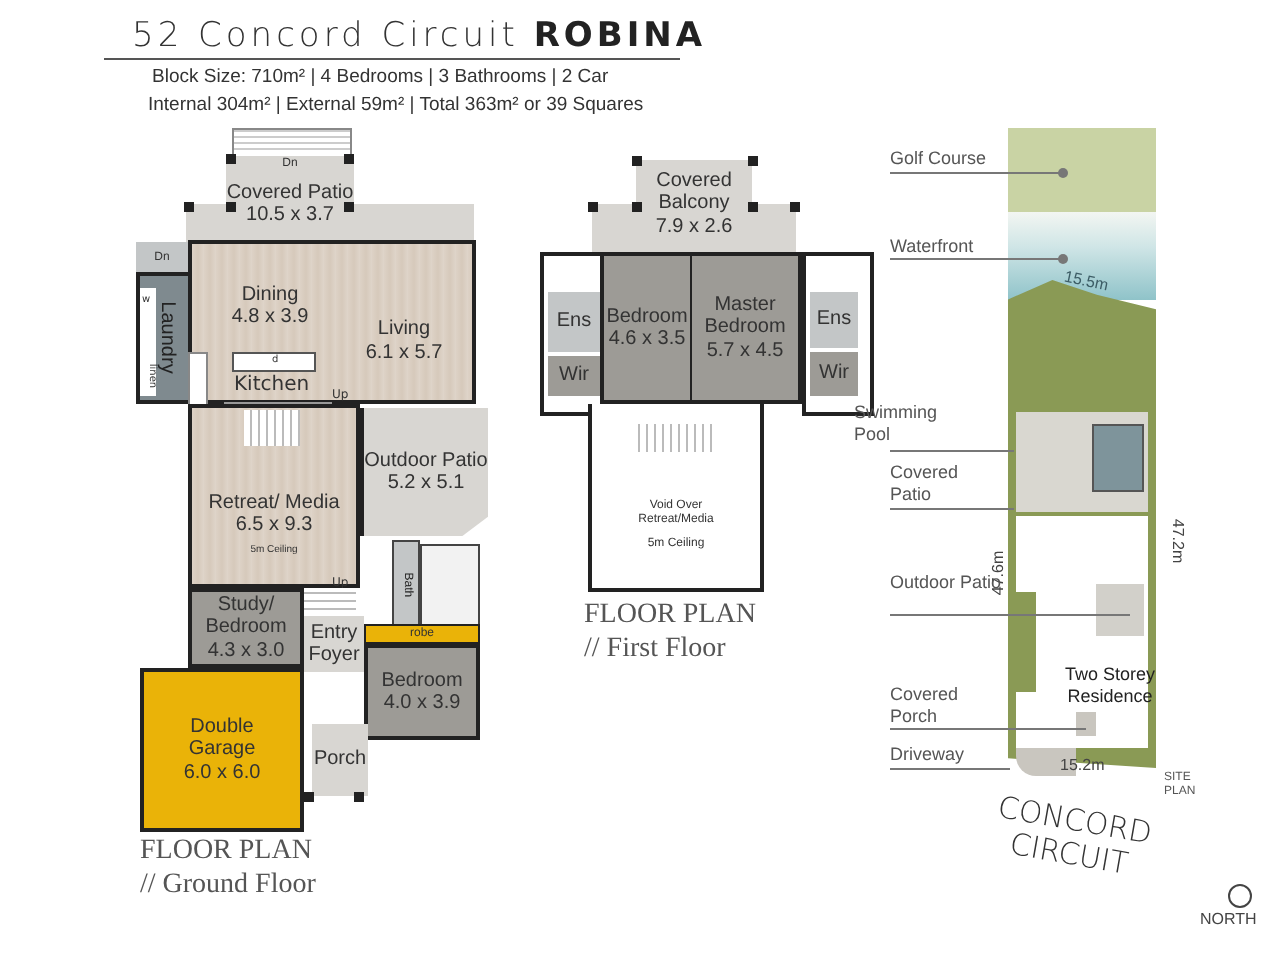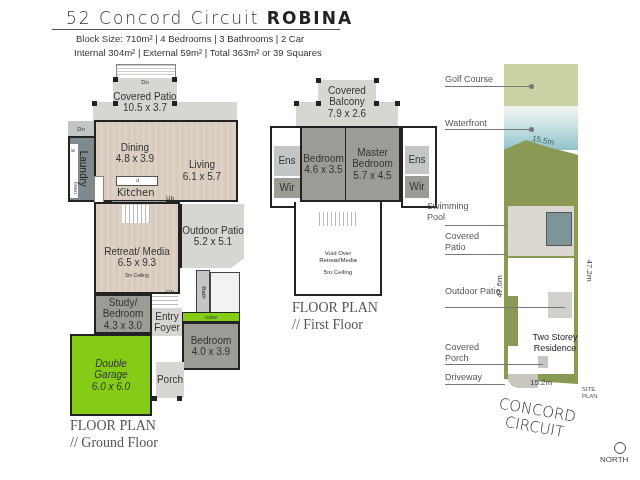--- a/index.html
+++ b/index.html
@@ -6,21 +6,21 @@
   body{width:640px;height:480px;background:#ffffff;position:relative;overflow:hidden;font-family:"DejaVu Sans",sans-serif;color:#333;}
   .abs{position:absolute;}
   .title{left:66px;top:8px;font-size:17px;letter-spacing:2px;color:#333;font-family:"DejaVu Sans",sans-serif;font-weight:300;}
   .title b{font-weight:700;letter-spacing:2px;color:#222;}
   .title-rule{left:52px;top:29px;width:288px;height:1px;background:#555;}
   .info{left:72px;font-size:9.5px;color:#333;font-family:"Liberation Sans",sans-serif;}
   .room{position:absolute;box-sizing:border-box;text-align:center;font-family:"Liberation Sans",sans-serif;color:#333;display:flex;flex-direction:column;justify-content:center;align-items:center;line-height:1.15;}
   .wood{background:repeating-linear-gradient(90deg,#ddd2c6 0px,#d6c9bb 3px,#dfd5ca 6px);}
   .stone{background:#d8d6d2;}
   .grey{background:#9d9b96;}
-  .dark{background:#84cc16;font-style:italic;}
+  .dark{background:#eab308;}
   .tile{background:#c3c6c7;}
   .blueish{background:#7f8a8f;}
   .wall{border:2px solid #222;}
   .rname{font-size:10px;}
   .rdim{font-size:10px;}
   .small{font-size:6px;}
   .tiny{font-size:5px;}
   .post{position:absolute;width:5px;height:5px;background:#222;}
   .plan-label{font-family:Liberation Serif, serif;font-size:14px;color:#555;line-height:1.2;}
   .site-label{font-family:"Liberation Sans",sans-serif;font-size:9px;color:#555;line-height:1.25;}

